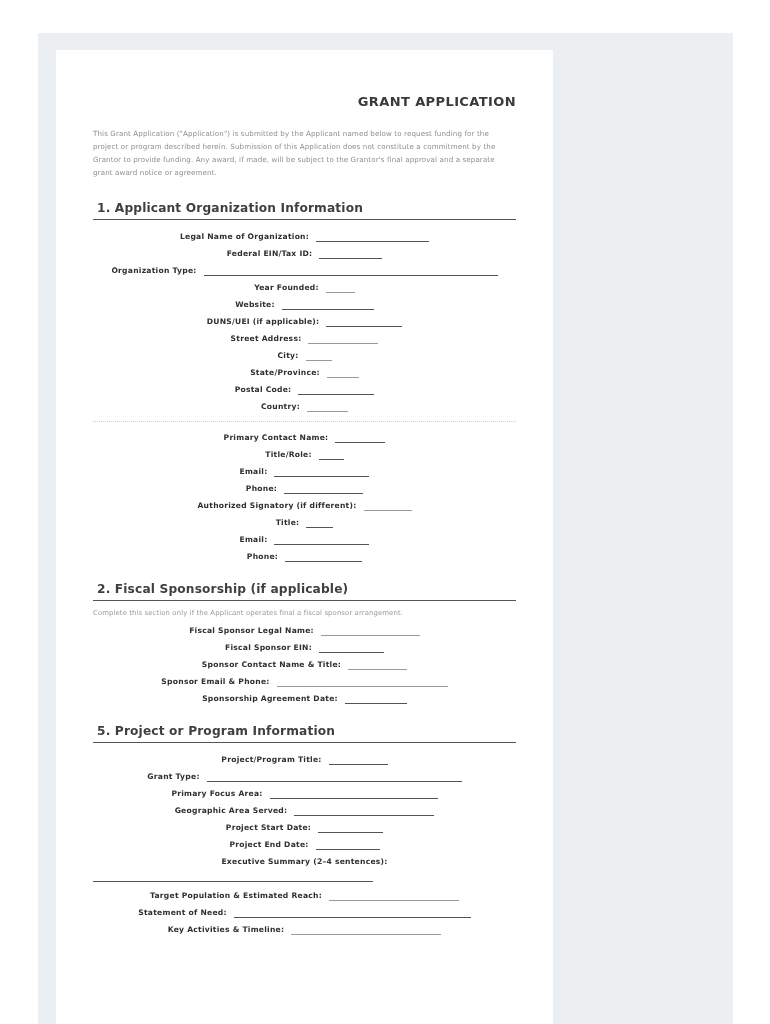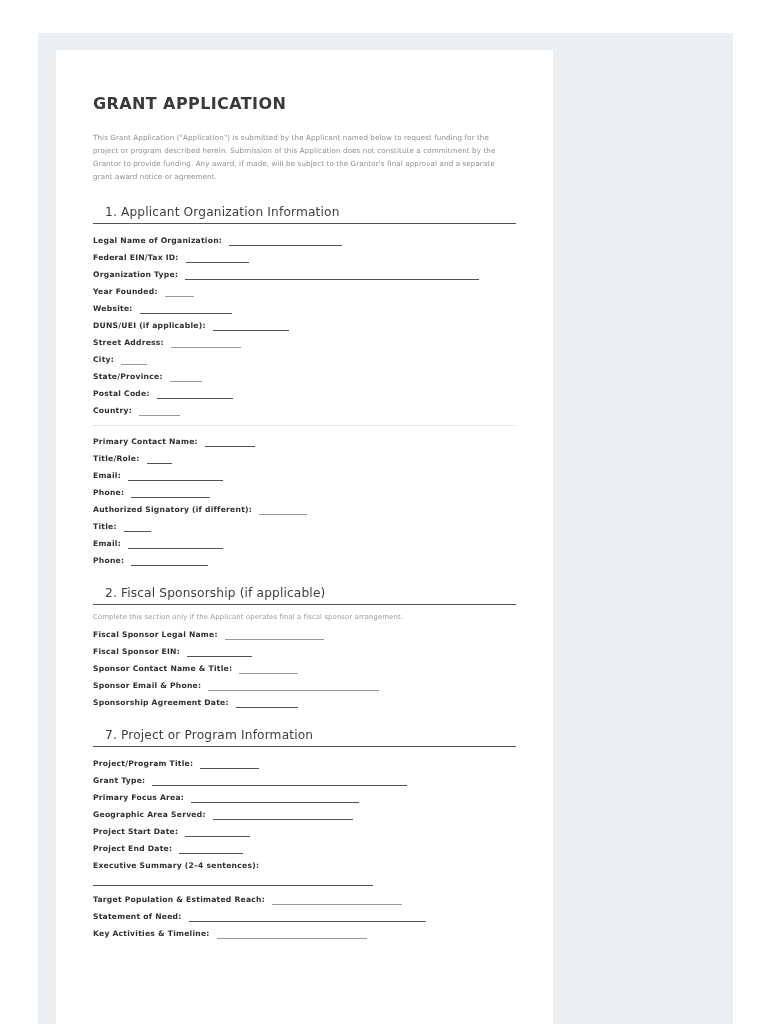--- a/index.html
+++ b/index.html
@@ -34,44 +34,44 @@
     height: 974px;
     background: #ffffff;
     box-sizing: border-box;
     padding: 44px 37px 0 37px;
     overflow: hidden;
   }
 
   
   .doc-title {
     margin: 0 0 18px 0;
-    text-align: left;
-    font-size: 16px;
+    text-align: right;
+    font-size: 13px;
     font-weight: bold;
     letter-spacing: 0.4px;
     color: #3a3a3a;
   }
 
   
   .intro {
     margin: 0 0 22px 0;
     font-size: 7.1px;
     line-height: 1.85;
     color: #8e8e8e;
     letter-spacing: 0.12px;
   }
 
   
   .section {
     margin-bottom: 2px;
   }
   .section-heading {
-    margin: 0 0 4px 12px;
+    margin: 0 0 4px 4px;
     font-size: 12.2px;
-    font-weight: normal;
+    font-weight: bold;
     color: #3f3f3f;
     letter-spacing: 0.15px;
   }
   .section-rule {
     height: 0;
     border-top: 1.4px solid #545454;
     margin: 0 0 8px 0;
   }
   .section-note {
     margin: 0 0 5px 0;
@@ -79,20 +79,21 @@
     color: #9a9a9a;
     letter-spacing: 0.1px;
   }
 
   
   .field-row {
     height: 17px;
     line-height: 17px;
     white-space: nowrap;
     font-size: 0;
+    text-align: center;
   }
   .field-label {
     display: inline-block;
     font-size: 7.6px;
     font-weight: bold;
     color: #2f2f2f;
     letter-spacing: 0.25px;
     vertical-align: baseline;
   }
   .field-blank {
@@ -173,21 +174,21 @@
         <div>
           <div class="field-row"><span class="field-label">Fiscal Sponsor Legal Name:</span><span class="field-blank" style="width: 99px; border-bottom: 1.1px solid rgb(154, 154, 154);"></span></div>
           <div class="field-row"><span class="field-label">Fiscal Sponsor EIN:</span><span class="field-blank" style="width: 65px; border-bottom: 1.3px solid rgb(84, 84, 84);"></span></div>
           <div class="field-row"><span class="field-label">Sponsor Contact Name &amp; Title:</span><span class="field-blank" style="width: 59px; border-bottom: 1.1px solid rgb(154, 154, 154);"></span></div>
           <div class="field-row"><span class="field-label">Sponsor Email &amp; Phone:</span><span class="field-blank" style="width: 171px; border-bottom: 1.1px solid rgb(154, 154, 154);"></span></div>
           <div class="field-row"><span class="field-label">Sponsorship Agreement Date:</span><span class="field-blank" style="width: 62px; border-bottom: 1.3px solid rgb(84, 84, 84);"></span></div>
         </div>
       </div>
       <div class="gap-md"></div>
       <div class="section">
-        <h2 class="section-heading">7. Project or Program Information</h2>
+        <h2 class="section-heading">5. Project or Program Information</h2>
         <div class="section-rule" style="border-top-color: rgb(84, 84, 84);"></div>
         <div>
           <div class="field-row"><span class="field-label">Project/Program Title:</span><span class="field-blank" style="width: 59px; border-bottom: 1.3px solid rgb(84, 84, 84);"></span></div>
           <div class="field-row"><span class="field-label">Grant Type:</span><span class="field-blank" style="width: 255px; border-bottom: 1.3px solid rgb(84, 84, 84);"></span></div>
           <div class="field-row"><span class="field-label">Primary Focus Area:</span><span class="field-blank" style="width: 168px; border-bottom: 1.3px solid rgb(84, 84, 84);"></span></div>
           <div class="field-row"><span class="field-label">Geographic Area Served:</span><span class="field-blank" style="width: 140px; border-bottom: 1.3px solid rgb(84, 84, 84);"></span></div>
           <div class="field-row"><span class="field-label">Project Start Date:</span><span class="field-blank" style="width: 65px; border-bottom: 1.3px solid rgb(84, 84, 84);"></span></div>
           <div class="field-row"><span class="field-label">Project End Date:</span><span class="field-blank" style="width: 64px; border-bottom: 1.3px solid rgb(84, 84, 84);"></span></div>
           <div class="field-row"><span class="field-label">Executive Summary (2–4 sentences):</span></div>
           <div class="answer-rule">

